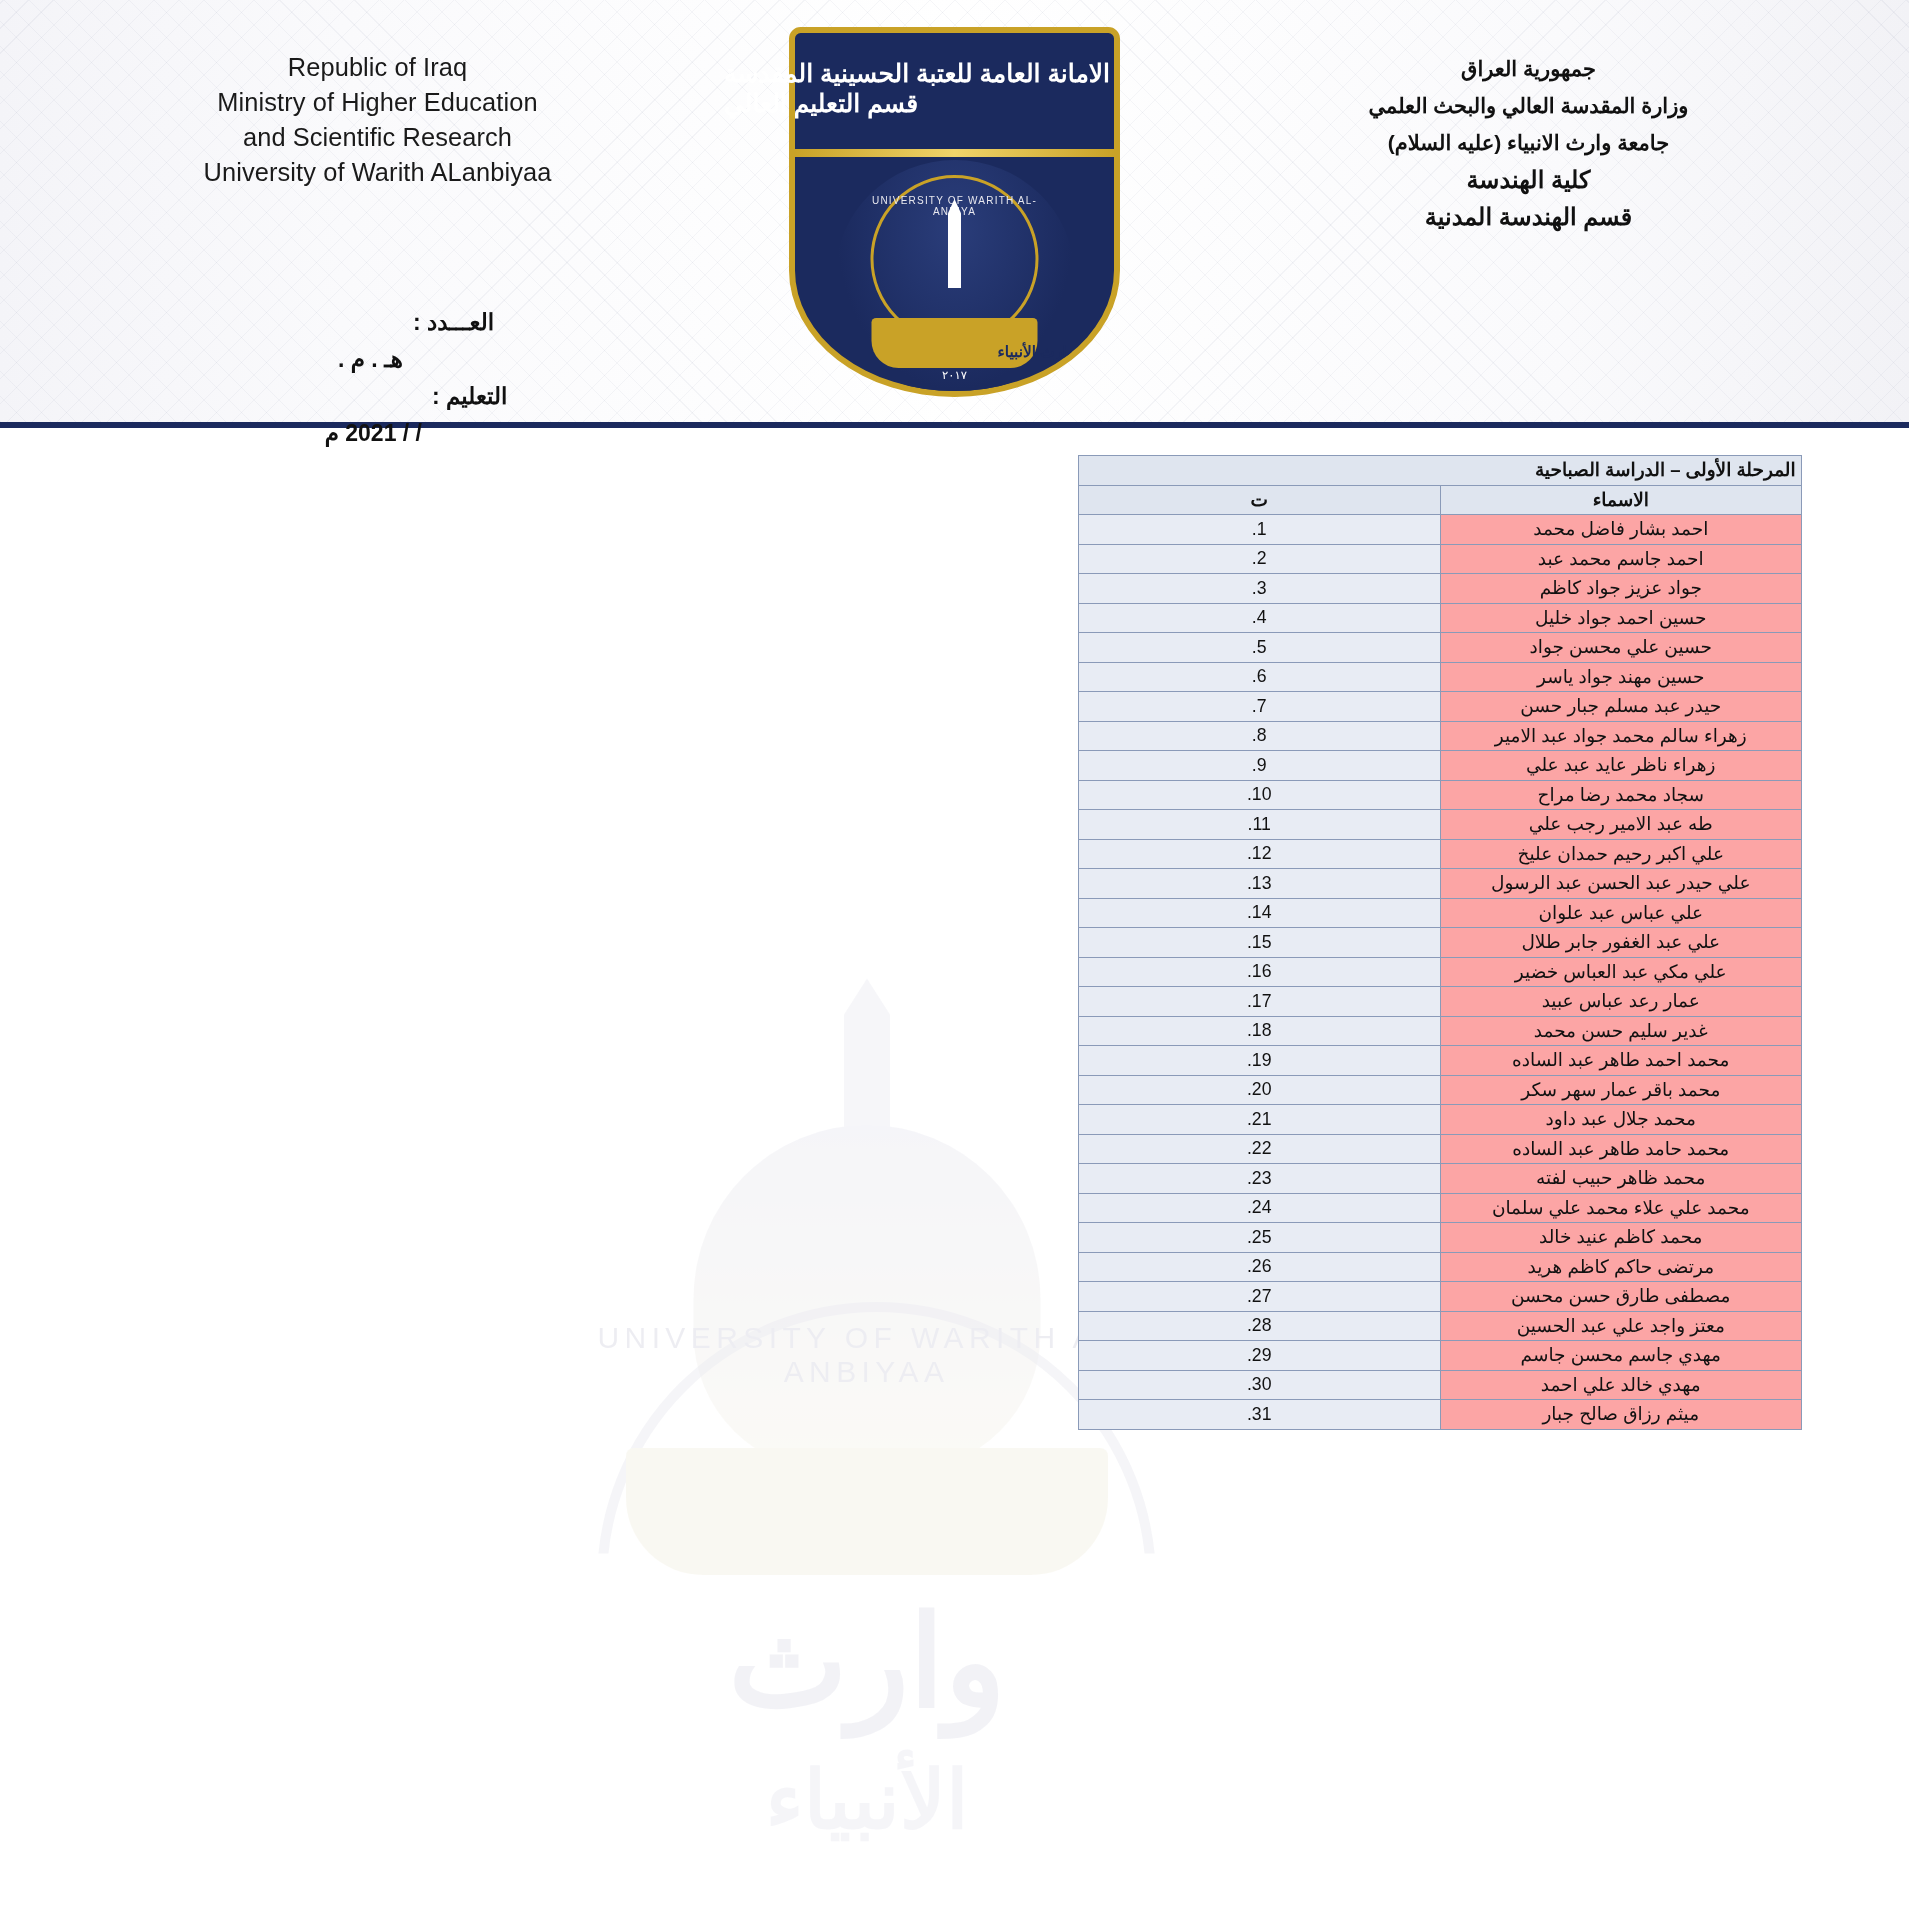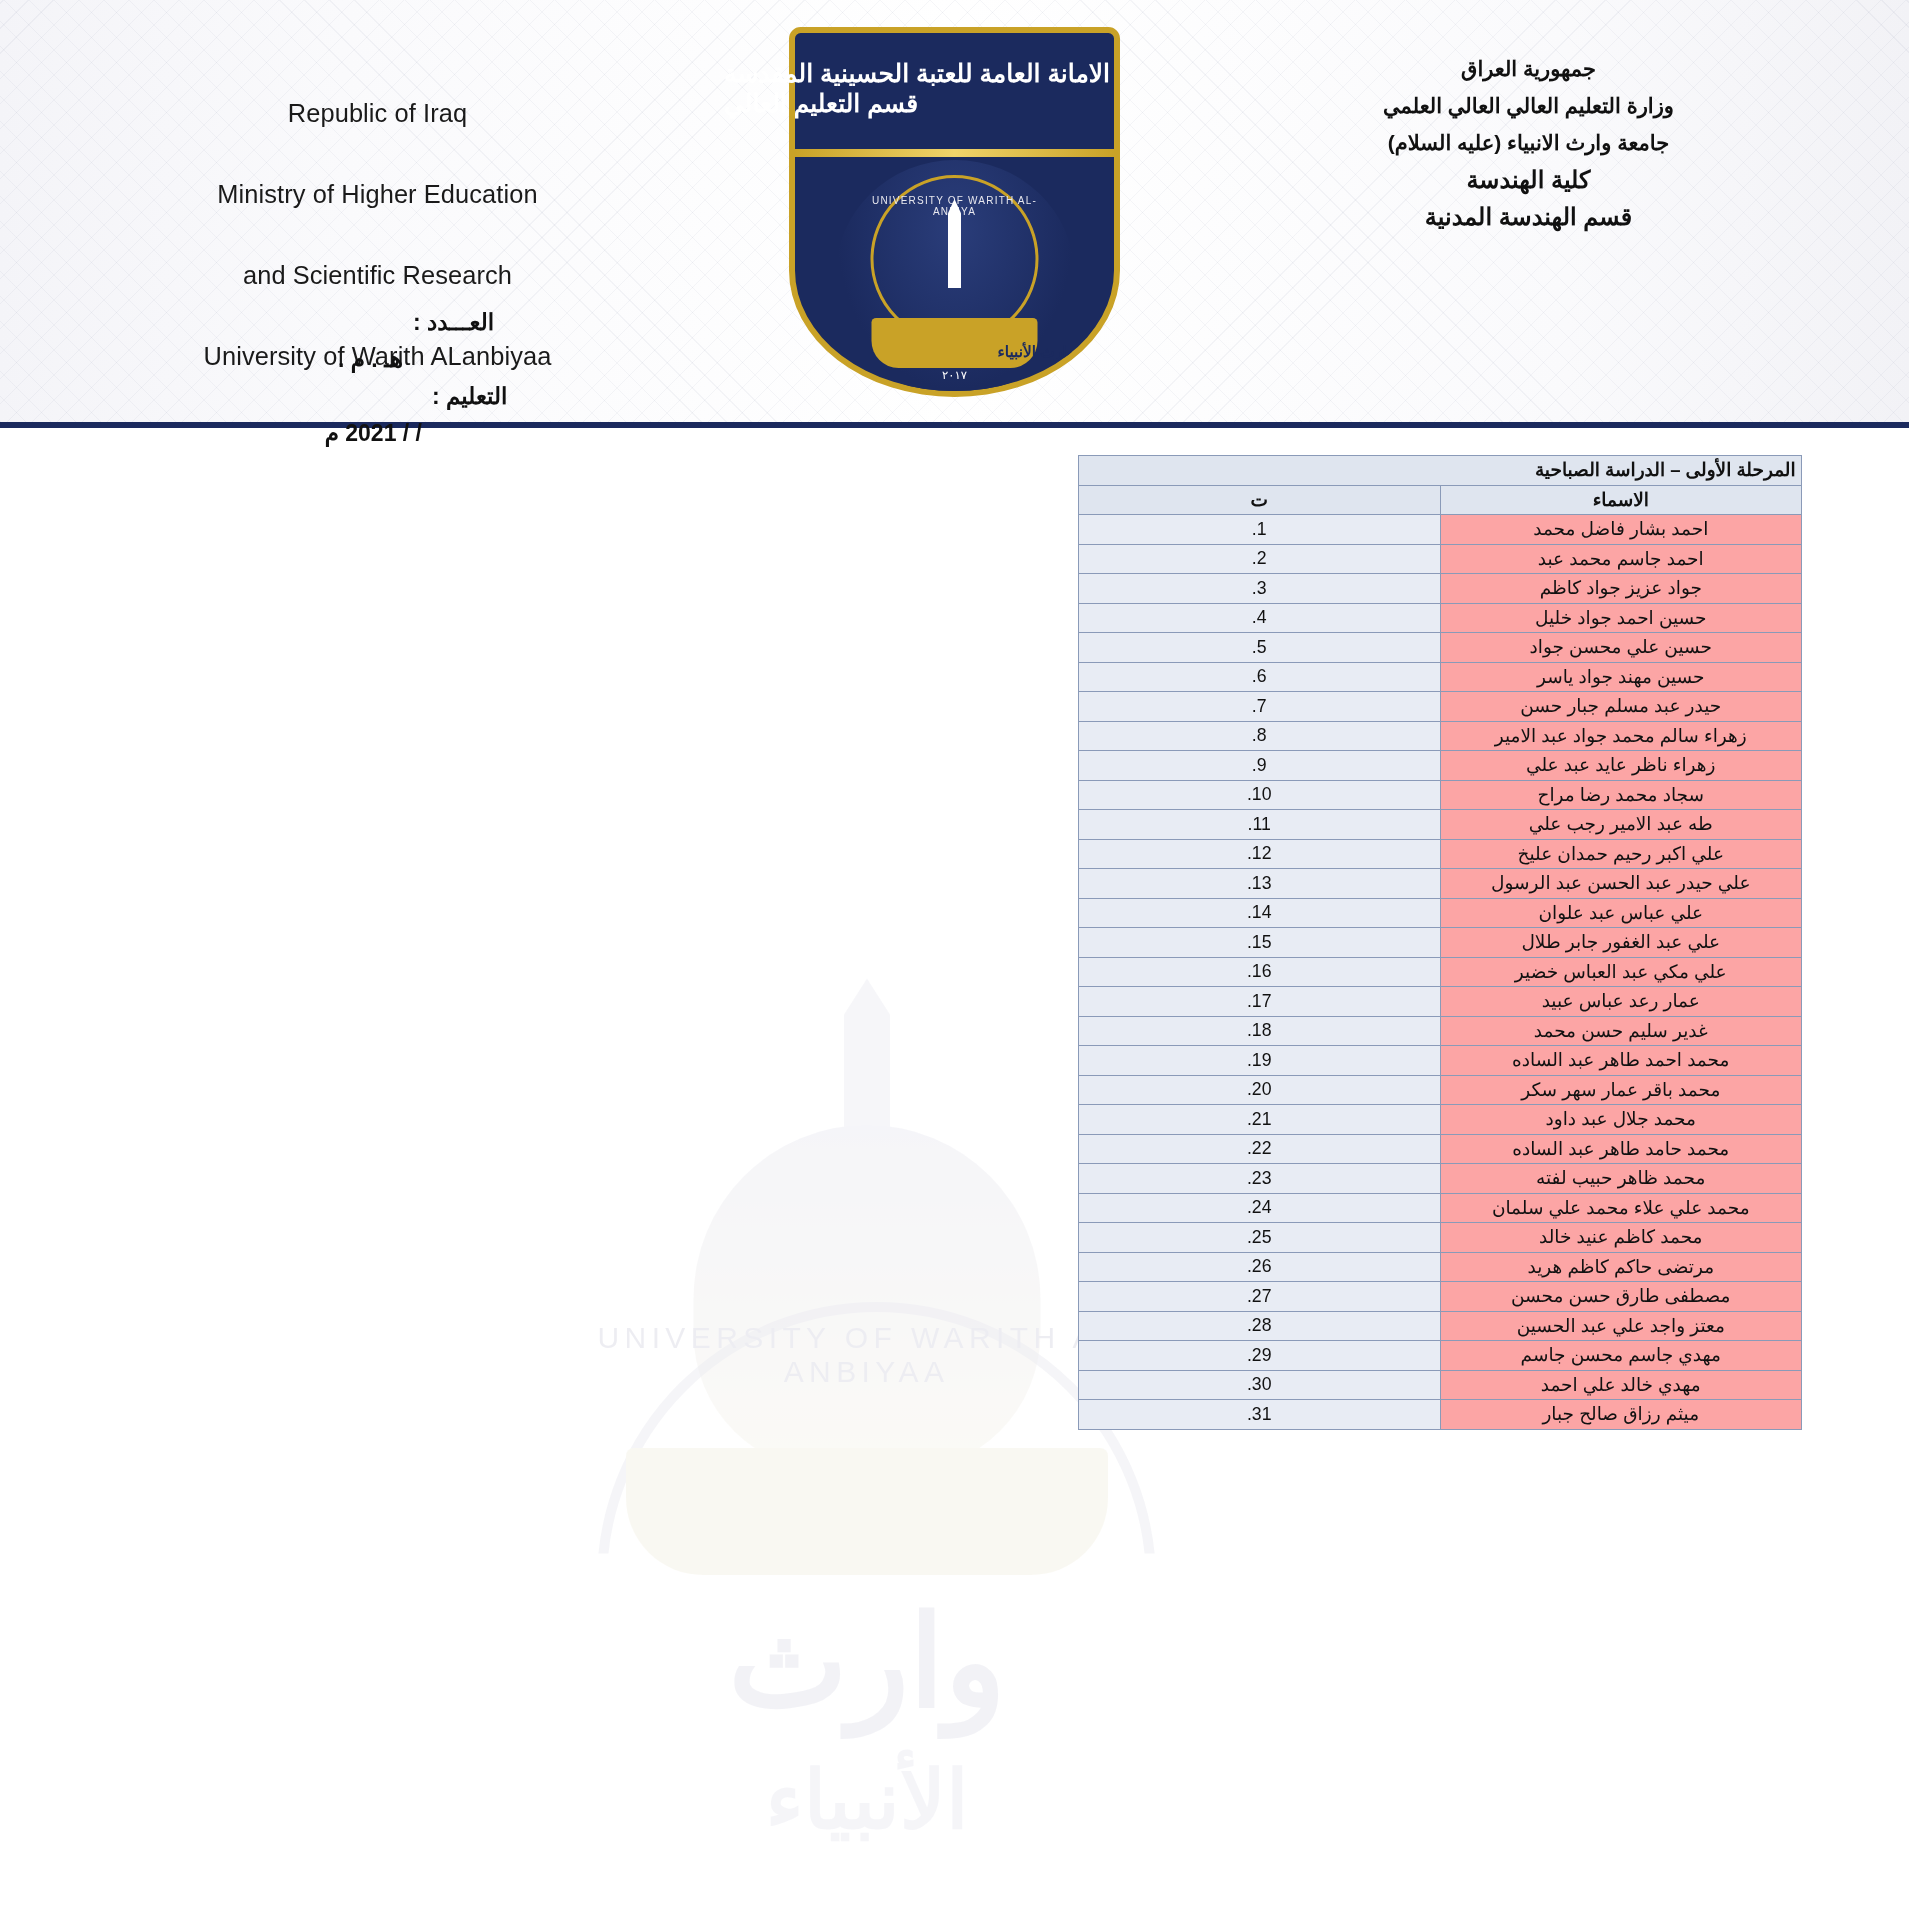--- a/index.html
+++ b/index.html
@@ -40,21 +40,20 @@
     top: 50px;
     width: 663px;
     text-align: center;
     color: #1a1a1a;
   }
   .header-left .line {
     font-size: 25.4px;
     line-height: 35px;
     font-family: "Liberation Sans", sans-serif;
     letter-spacing: 0.1px;
-    margin-top: 46px;
   }
   .header-right {
     position: absolute;
     right: 50px;
     top: 50px;
     width: 663px;
     text-align: center;
     direction: rtl;
     color: #111111;
   }
@@ -366,21 +365,21 @@
       </div>
     </div>
     <div class="logo-title">
       <div>الامانة العامة للعتبة الحسينية المقدسة</div>
       <div>قسم التعليم العالي</div>
     </div>
   </div>
 
   <div class="header-right">
     <div class="line">جمهورية العراق</div>
-    <div class="line">وزارة التعليم العالي العالي العلمي</div>
+    <div class="line">وزارة المقدسة العالي والبحث العلمي</div>
     <div class="line">جامعة وارث الانبياء (عليه السلام)</div>
     <div class="line small">كلية الهندسة</div>
     <div class="line small">قسم الهندسة المدنية</div>
   </div>
 </div>
 
 <div class="watermark">
   <div class="wm-minaret"></div>
   <div class="wm-dome"></div>
   <div class="wm-arc"></div>

